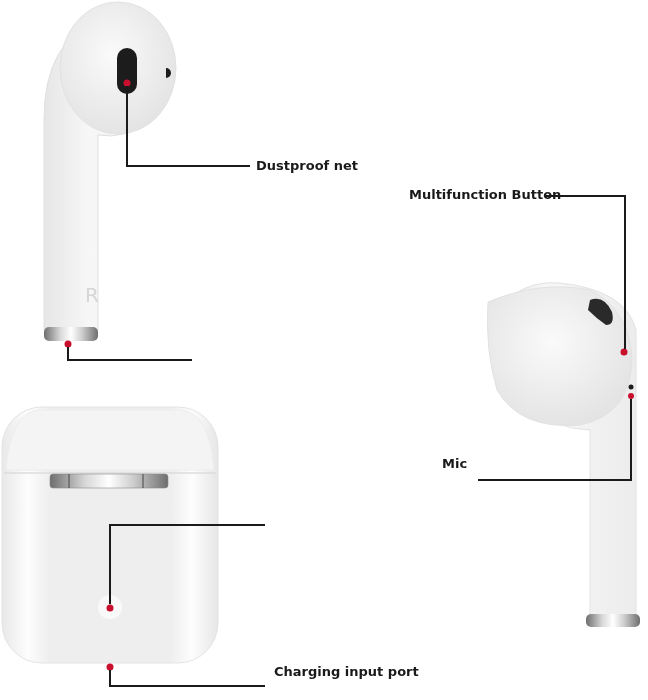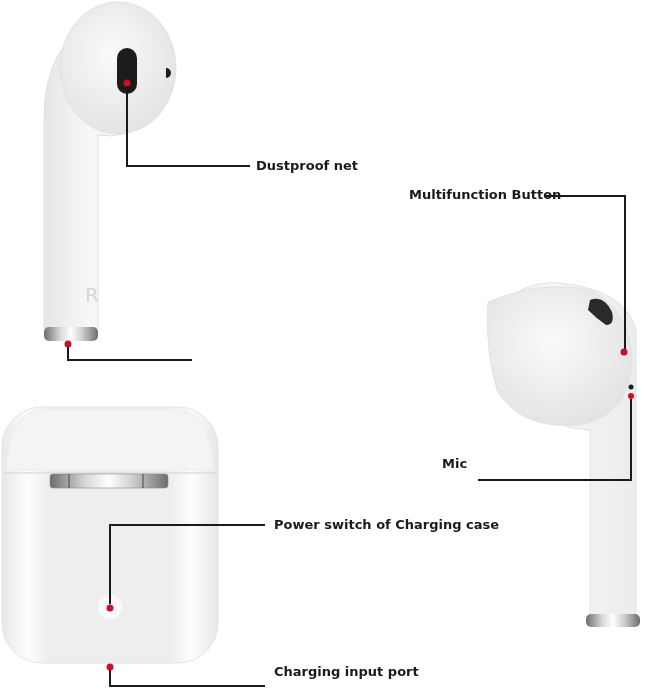--- a/index.html
+++ b/index.html
@@ -79,15 +79,14 @@
       <polyline points="68,347 68,360 192,360"></polyline>
       <polyline points="478,480 631,480 631,399"></polyline>
       <polyline points="110,604 110,525 265,525"></polyline>
       <polyline points="110,670 110,686 265,686"></polyline>
     </g>
   </svg>
 
   <div class="label" style="left:256px; top:158px;">Dustproof net</div>
   <div class="label" style="left:397px; top:187px;margin-left:12px;">Multifunction Button</div>
   <div class="label" style="left:442px; top:456px;">Mic</div>
-  <div class="label" style="left:274px; top:517px;">Power switch of Charging case</div>
   <div class="label" style="left:274px; top:664px;">Charging input port</div>
 </div>
 
 </body></html>

